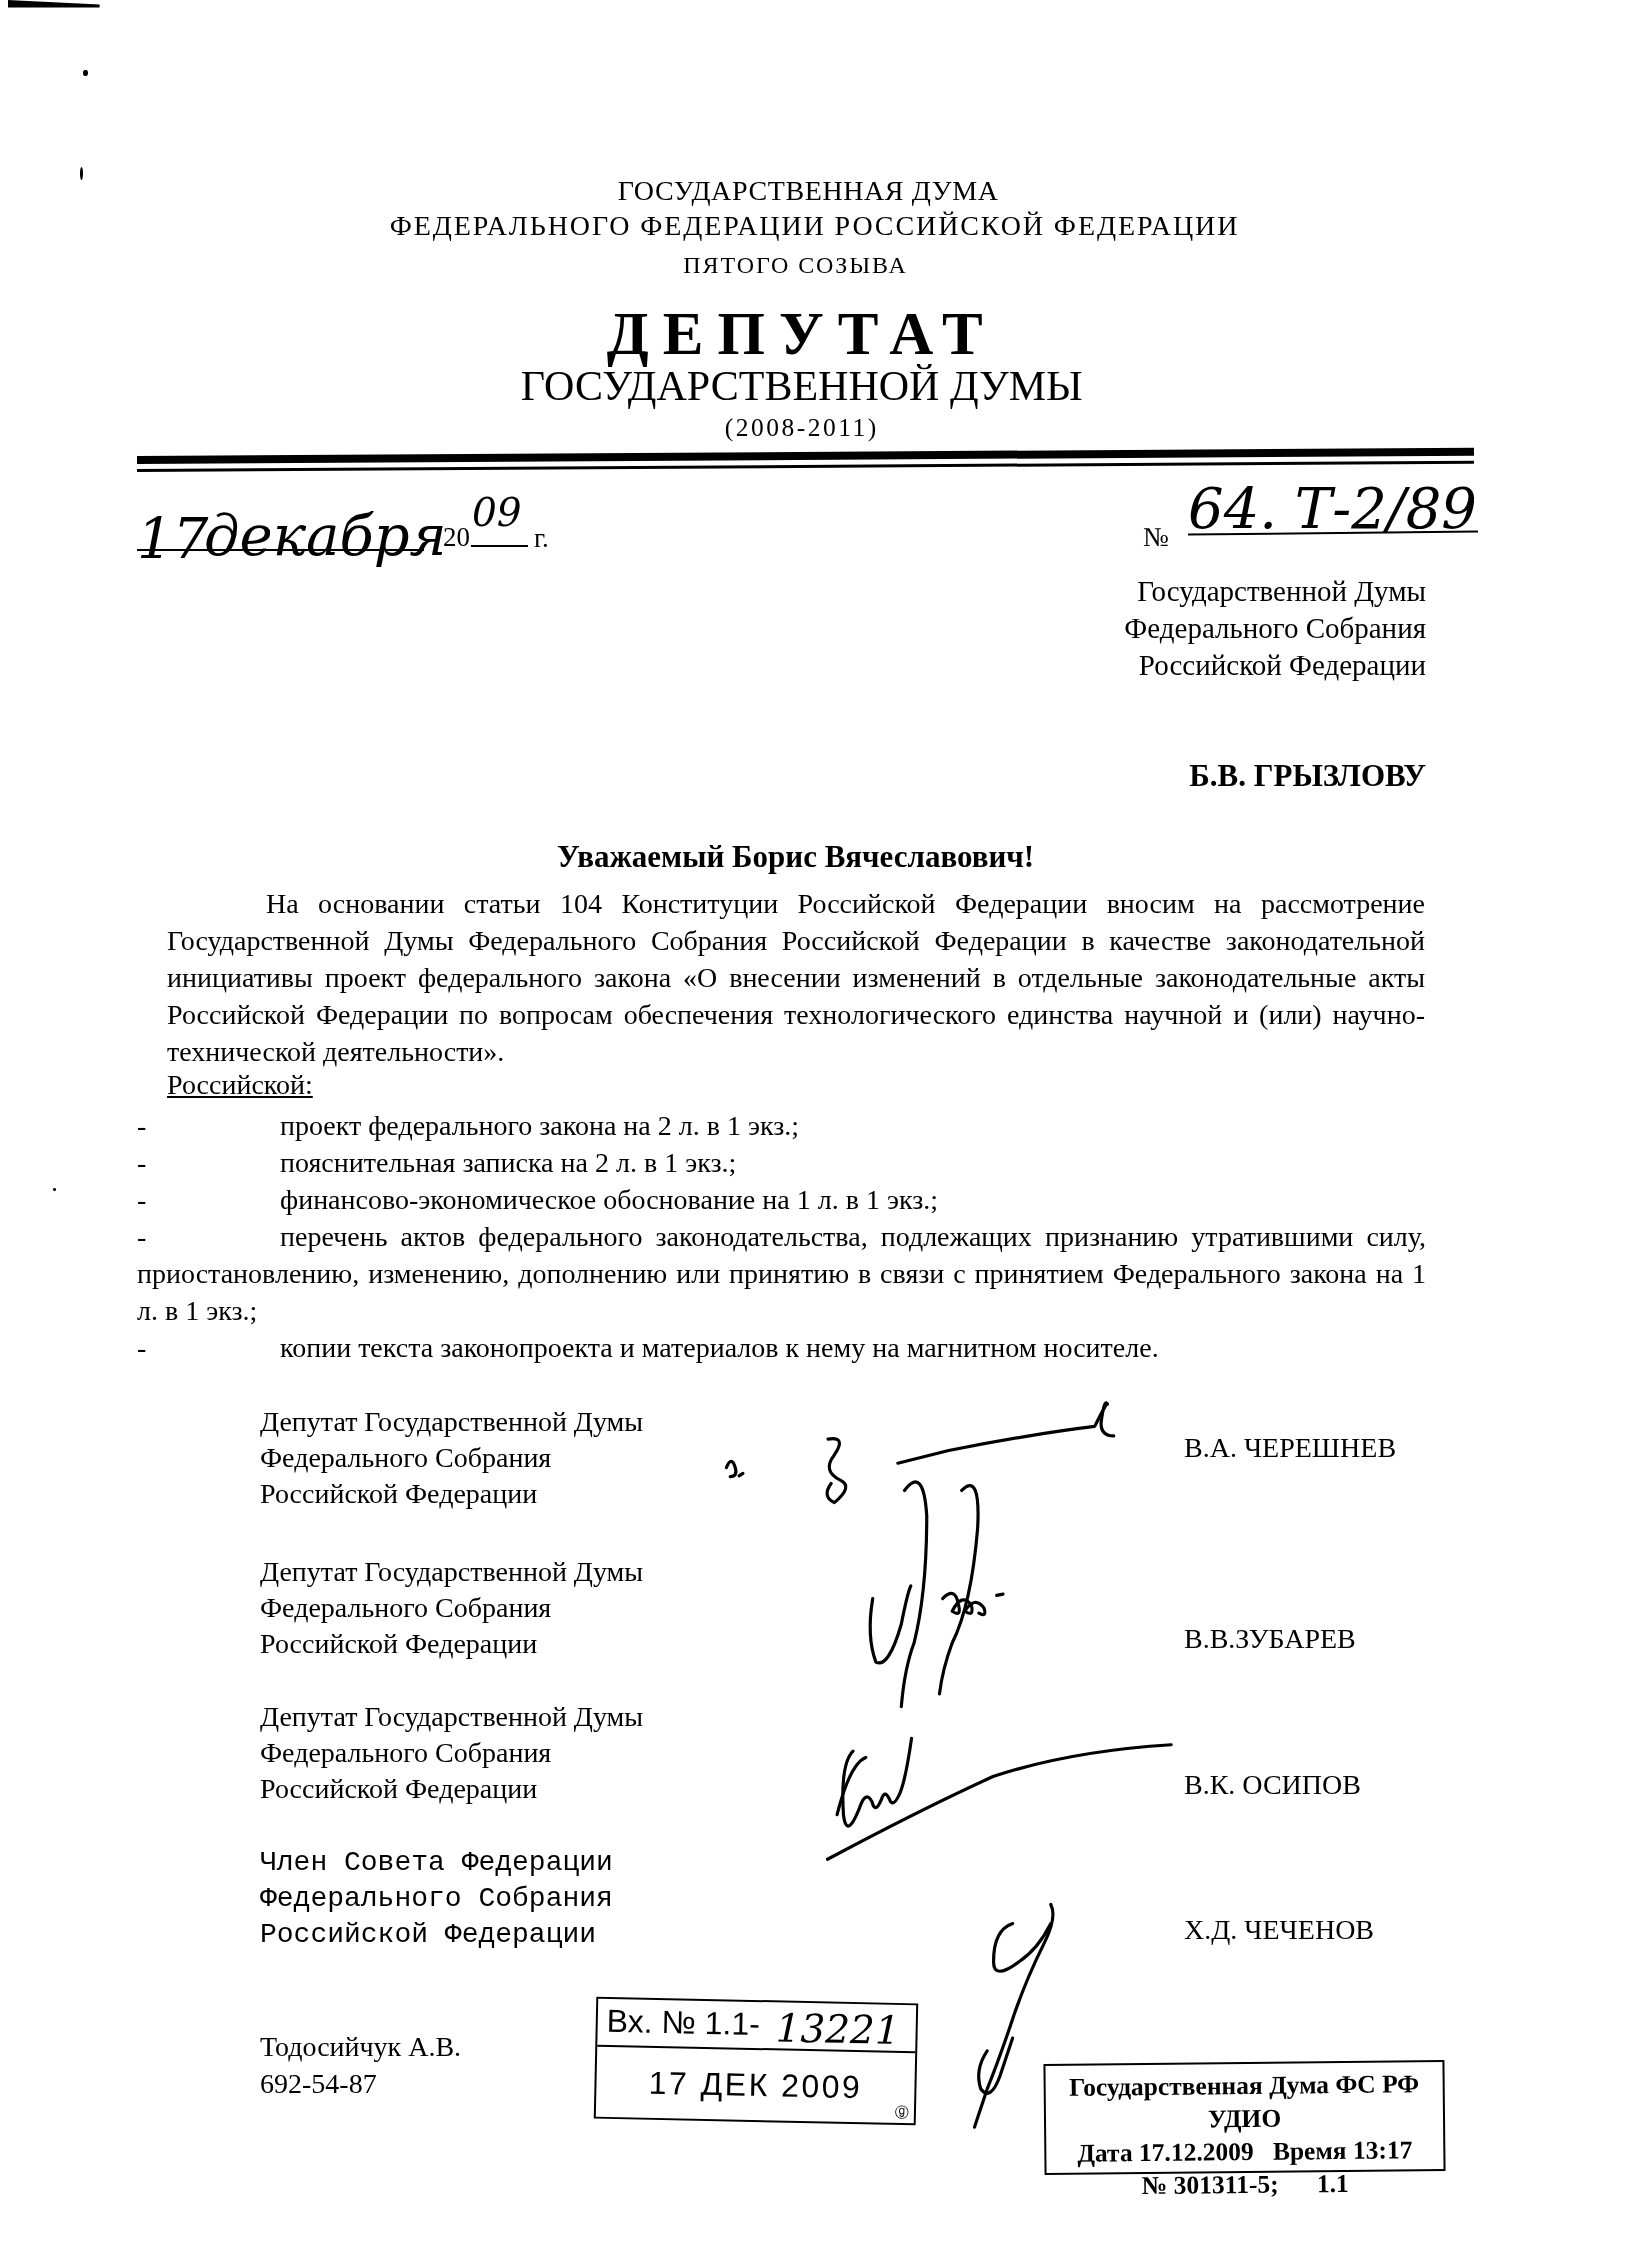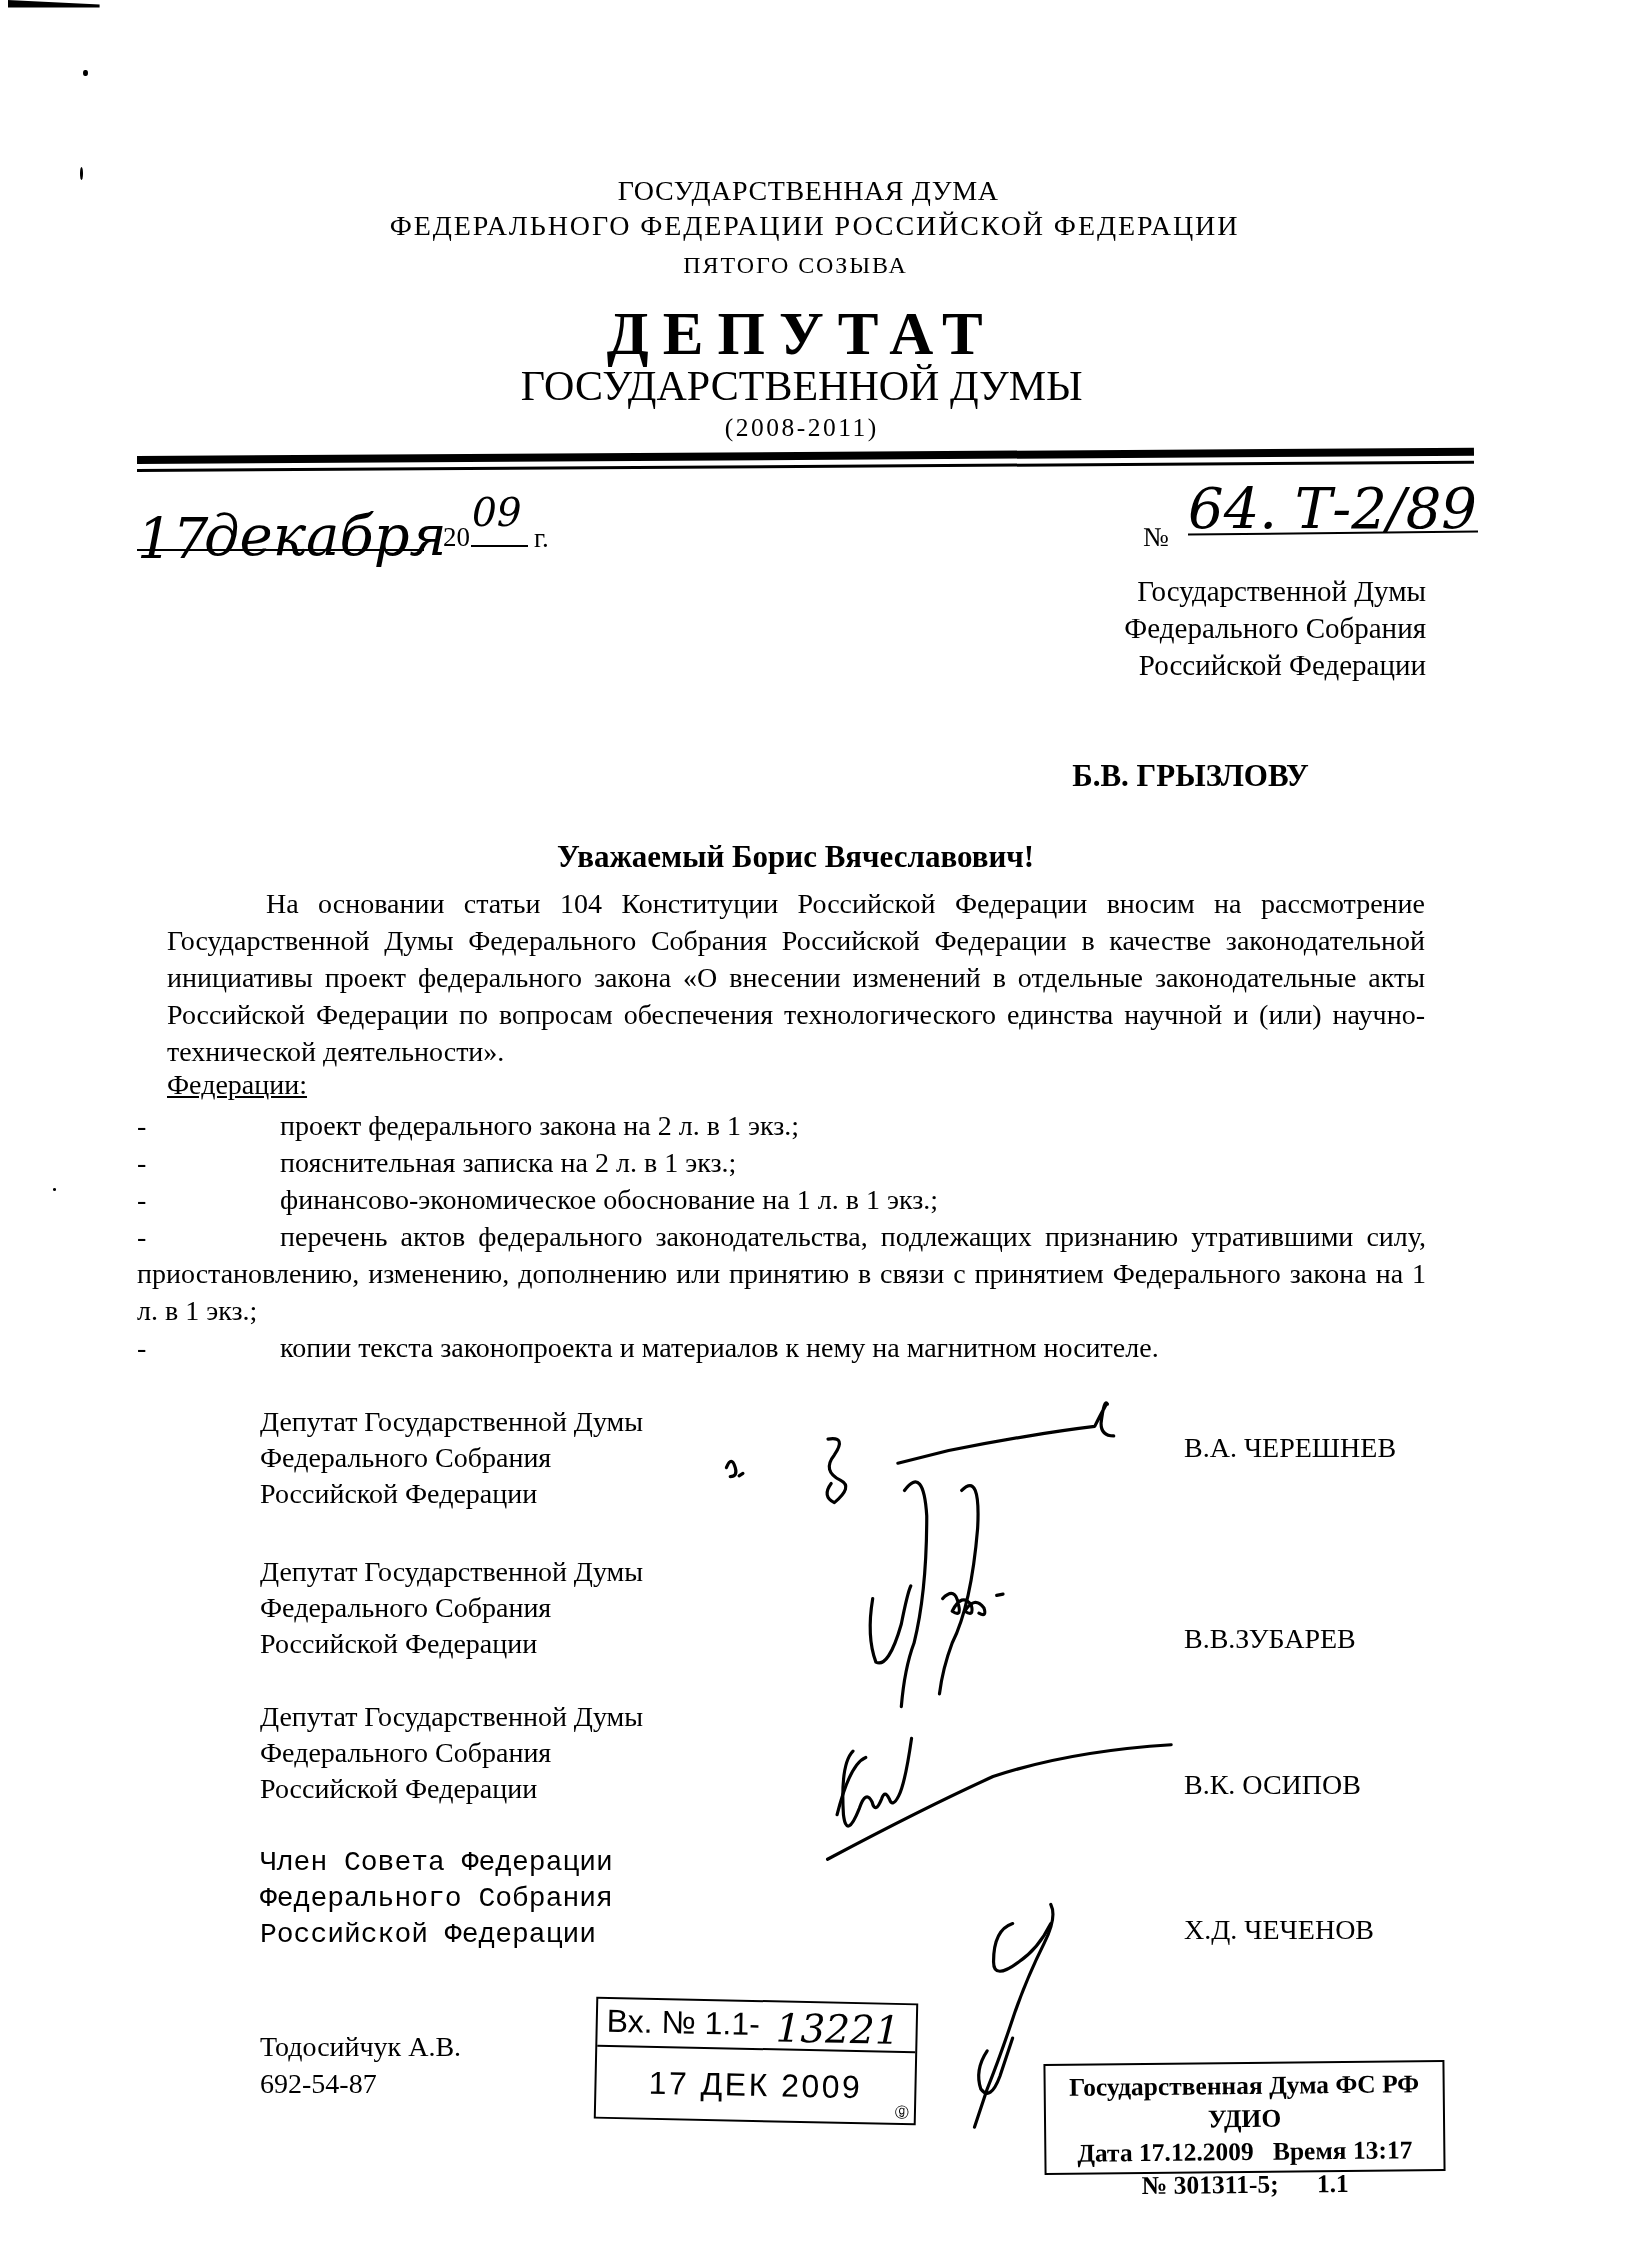--- a/index.html
+++ b/index.html
@@ -30,21 +30,21 @@
   .date-year { left: 472px; top: 490px; font-size: 39px; }
   .date-g { left: 534px; top: 523px; font-size: 27px; }
   .date-line { left: 137px; top: 549px; width: 287px; height: 1.9px; background:#000; }
   .date-line2 { left: 471px; top: 545px; width: 57px; height: 1.9px; background:#000; }
 
   .num-label { left: 1143px; top: 522px; font-size: 27px; }
   .num-hand { left: 1188px; top: 476px; font-size: 56px; }
   .num-line { left: 1188px; top: 532px; width: 290px; height: 1.9px; background:#000; transform: rotate(-0.6deg); }
 
   .addressee { left: 955px; top: 573px; width: 471px; text-align: right; font-size: 29px; line-height: 37px; }
-  .addressee-name { left: 955px; top: 758px; width: 471px; text-align: center; font-size: 31px; font-weight: bold; }
+  .addressee-name { left: 955px; top: 758px; width: 471px; text-align: right; font-size: 31px; font-weight: bold; }
 
   .salutation { left: 0; width: 1629px; top: 839px; text-align: center; font-size: 31px; font-weight: bold; transform: translateX(-19px); }
 
   .body-para { left: 167px; top: 885px; width: 1258px; font-size: 28px; line-height: 37px; text-align: justify; text-indent: 99px; }
   .annex-title { left: 167px; top: 1069px; font-size: 28px; text-decoration: underline; }
   .annex-list { left: 137px; top: 1107px; width: 1289px; font-size: 28px; line-height: 37px; margin: 0; padding: 0; list-style: none; }
   .annex-list li { position: relative; padding-left: 143px; text-align: justify; }
   .annex-list li .dash { position: absolute; left: 0; top: 0; }
   .annex-list li.wrap { padding-left: 0; text-indent: 143px; }
   .annex-list li.wrap .dash { text-indent: 0; }
@@ -99,21 +99,21 @@
 <div class="abs addressee">
   <div>Государственной Думы</div>
   <div>Федерального Собрания</div>
   <div>Российской Федерации</div>
 </div>
 <div class="abs addressee-name">Б.В. ГРЫЗЛОВУ</div>
 
 <div class="abs salutation">Уважаемый Борис Вячеславович!</div>
 <div class="abs body-para">На основании статьи 104 Конституции Российской Федерации вносим на рассмотрение Государственной Думы Федерального Собрания Российской Федерации в качестве законодательной инициативы проект федерального закона «О внесении изменений в отдельные законодательные акты Российской Федерации по вопросам обеспечения технологического единства научной и (или) научно-технической деятельности».</div>
 
-<div class="abs annex-title">Федерации:</div>
+<div class="abs annex-title">Российской:</div>
 <ul class="abs annex-list">
   <li><span class="dash">-</span><span>проект федерального закона на 2 л. в 1 экз.;</span></li>
   <li><span class="dash">-</span><span>пояснительная записка на 2 л. в 1 экз.;</span></li>
   <li><span class="dash">-</span><span>финансово-экономическое обоснование на 1 л. в 1 экз.;</span></li>
   <li class="wrap" style="padding-left:0;"><span class="dash" style="position:absolute;left:0;top:0;text-indent:0;">-</span><span>перечень актов федерального законодательства, подлежащих признанию утратившими силу, приостановлению, изменению, дополнению или принятию в связи с принятием Федерального закона на 1 л. в 1 экз.;</span></li>
   <li><span class="dash">-</span><span>копии текста законопроекта и материалов к нему на магнитном носителе.</span></li>
 </ul>
 
 <div class="abs sig-block" style="top:1404px;">
   <div>Депутат Государственной Думы</div>

